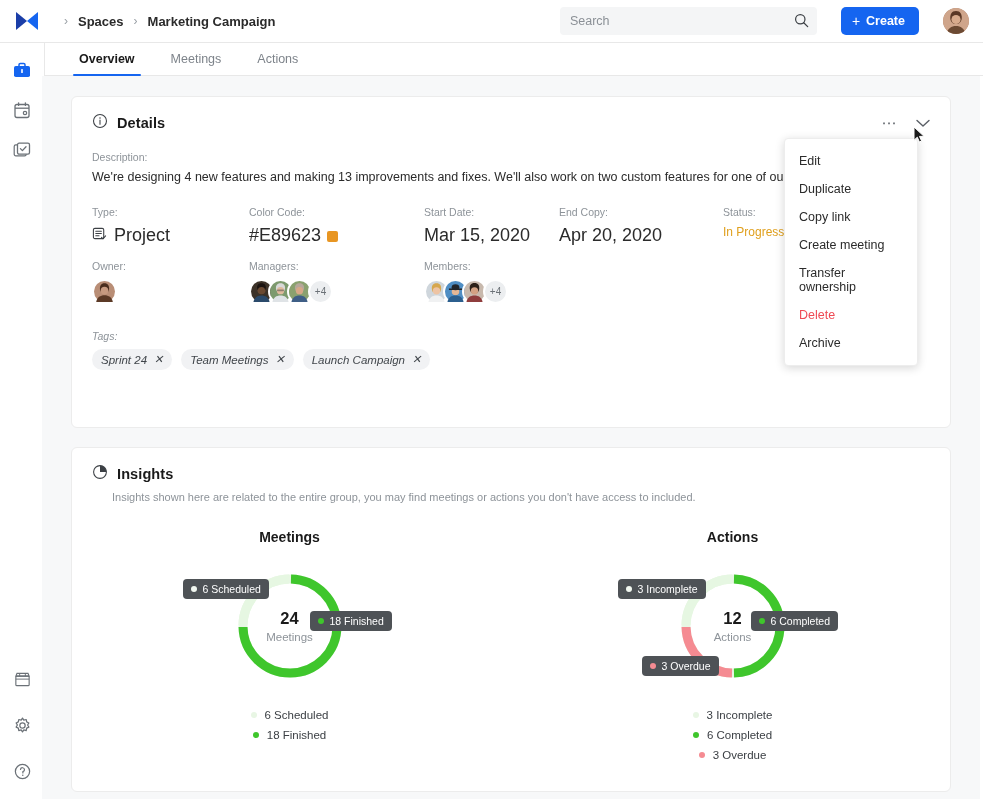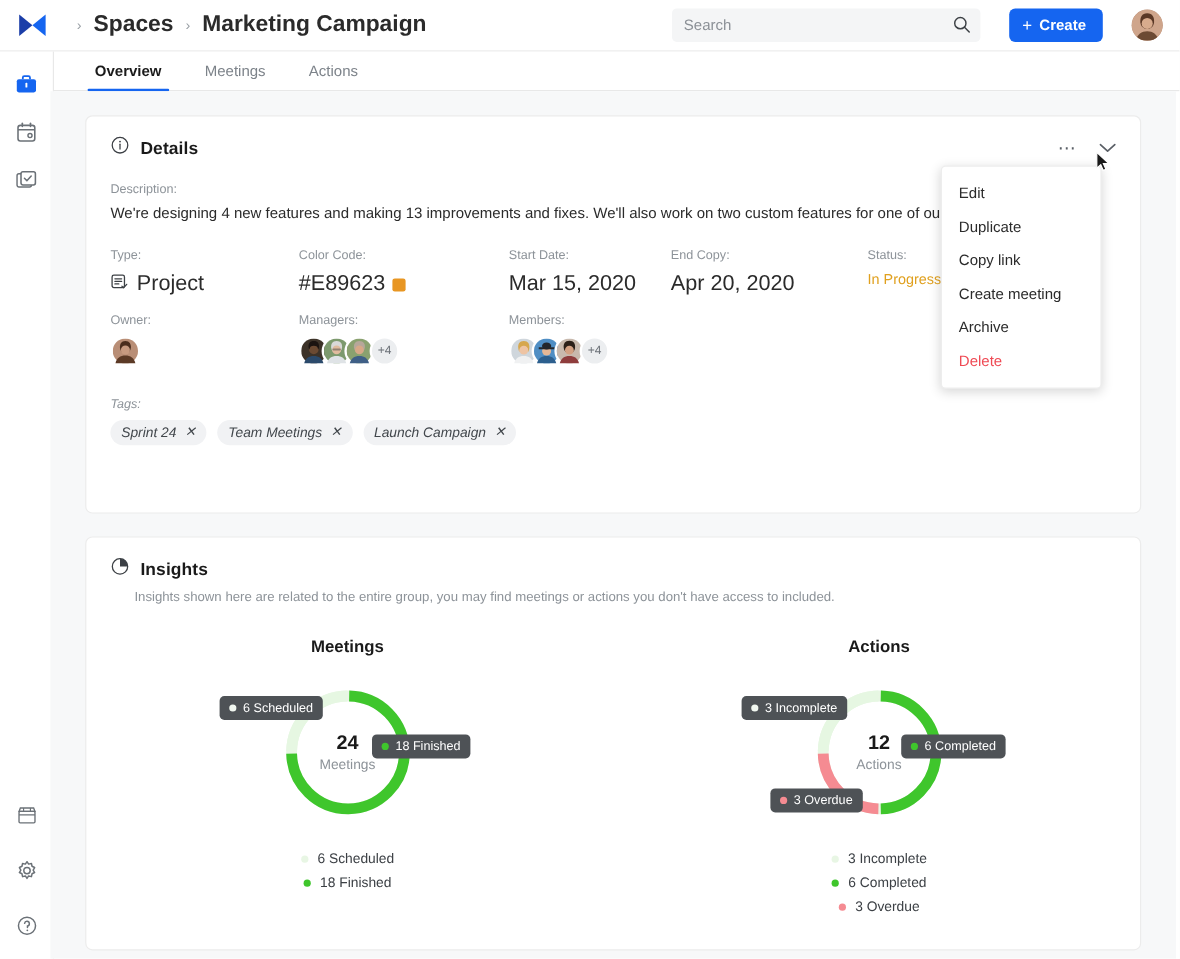--- a/index.html
+++ b/index.html
@@ -13,21 +13,21 @@
   .app { position: relative; width: 983px; height: 799px; }
 
   
   .topbar {
     position: absolute; top: 0; left: 0; width: 983px; height: 43px;
     background: #fff; border-bottom: 1px solid #e8e8e8;
     display: flex; align-items: center; padding: 0 14px;
   }
   .logo { width: 26px; height: 26px; display:flex; align-items:center; justify-content:center; margin-right: 14px;}
   .crumb-sep { color: #9aa0a6; font-size: 12px; margin: 0 10px; }
-  .crumb { font-size: 19px; color: #2b2b2b; font-weight: 700; }
+  .crumb { font-size: 13px; color: #2b2b2b; font-weight: 700; }
   .crumb.strong { font-weight: 700; }
   .topbar-right { margin-left: auto; display: flex; align-items: center; gap: 24px; }
   .search-wrap {
     position: relative; width: 257px; height: 28px;
     background: #f4f5f6; border-radius: 4px; display: flex; align-items: center;
     padding: 0 10px;
   }
   .search-wrap input {
     border: none; background: transparent; outline: none; width: 215px;
     font-size: 12.5px; color: #3c3c3c; font-family: "Liberation Sans", sans-serif;
@@ -509,22 +509,23 @@
 
       </div>
     </div>
   </div>
 
   <div class="menu" style="left:784px; top:138px;">
     <div class="menu-item">Edit</div>
     <div class="menu-item">Duplicate</div>
     <div class="menu-item">Copy link</div>
     <div class="menu-item">Create meeting</div>
+    <div class="menu-item">Transfer ownership</div>
+    <div class="menu-item danger">Delete</div>
     <div class="menu-item">Archive</div>
-    <div class="menu-item danger">Delete</div>
   </div>
 
   <div class="cursor" style="left:913px; top:126px;">
     <svg width="13" height="18" viewBox="0 0 13 18">
       <path d="M1 1 L1 14.2 L4.3 11.2 L6.4 16 L8.6 15 L6.5 10.4 L11 10.3 Z" fill="#1a1a1a" stroke="#fff" stroke-width="1"></path>
     </svg>
   </div>
 
 </div>
 

